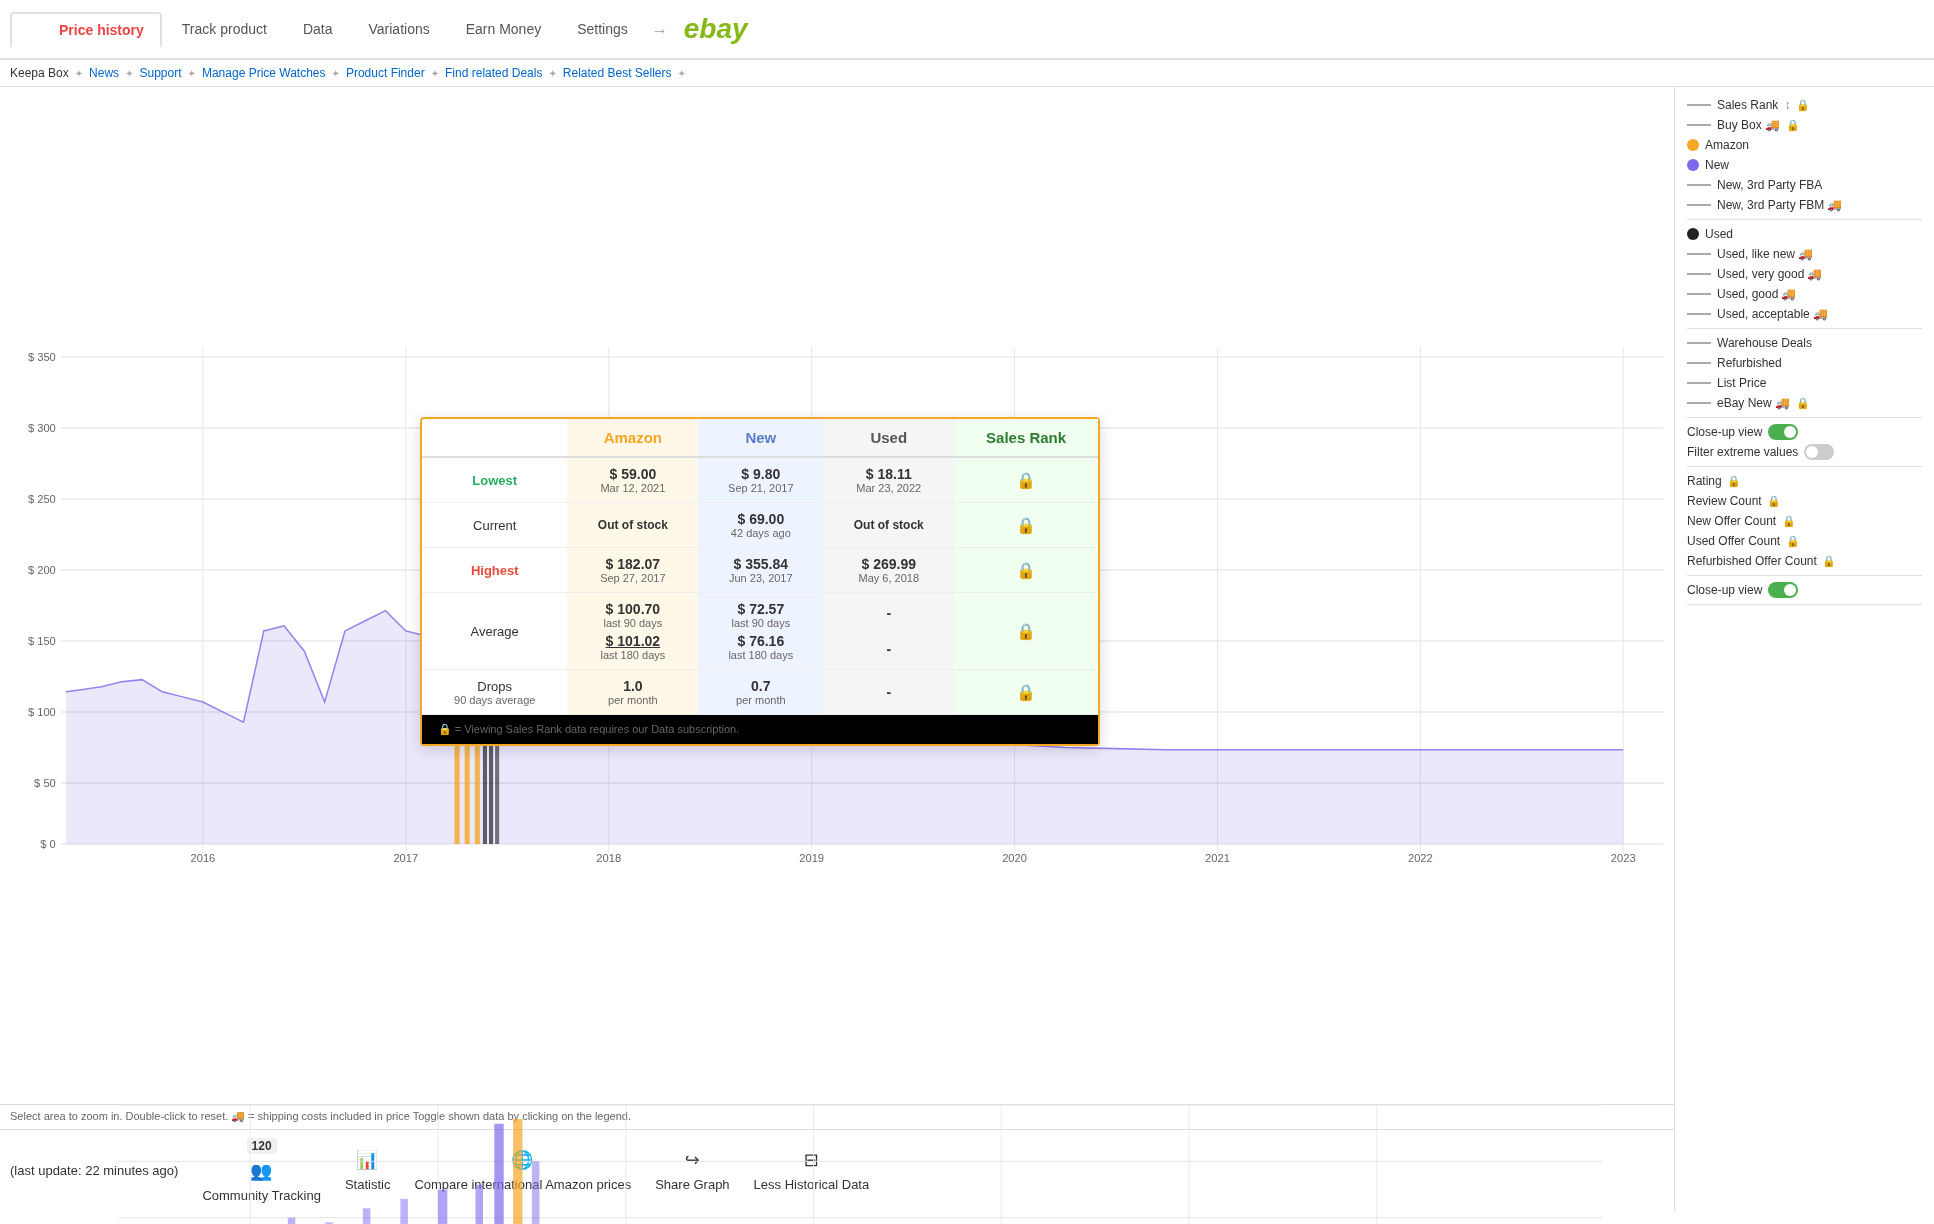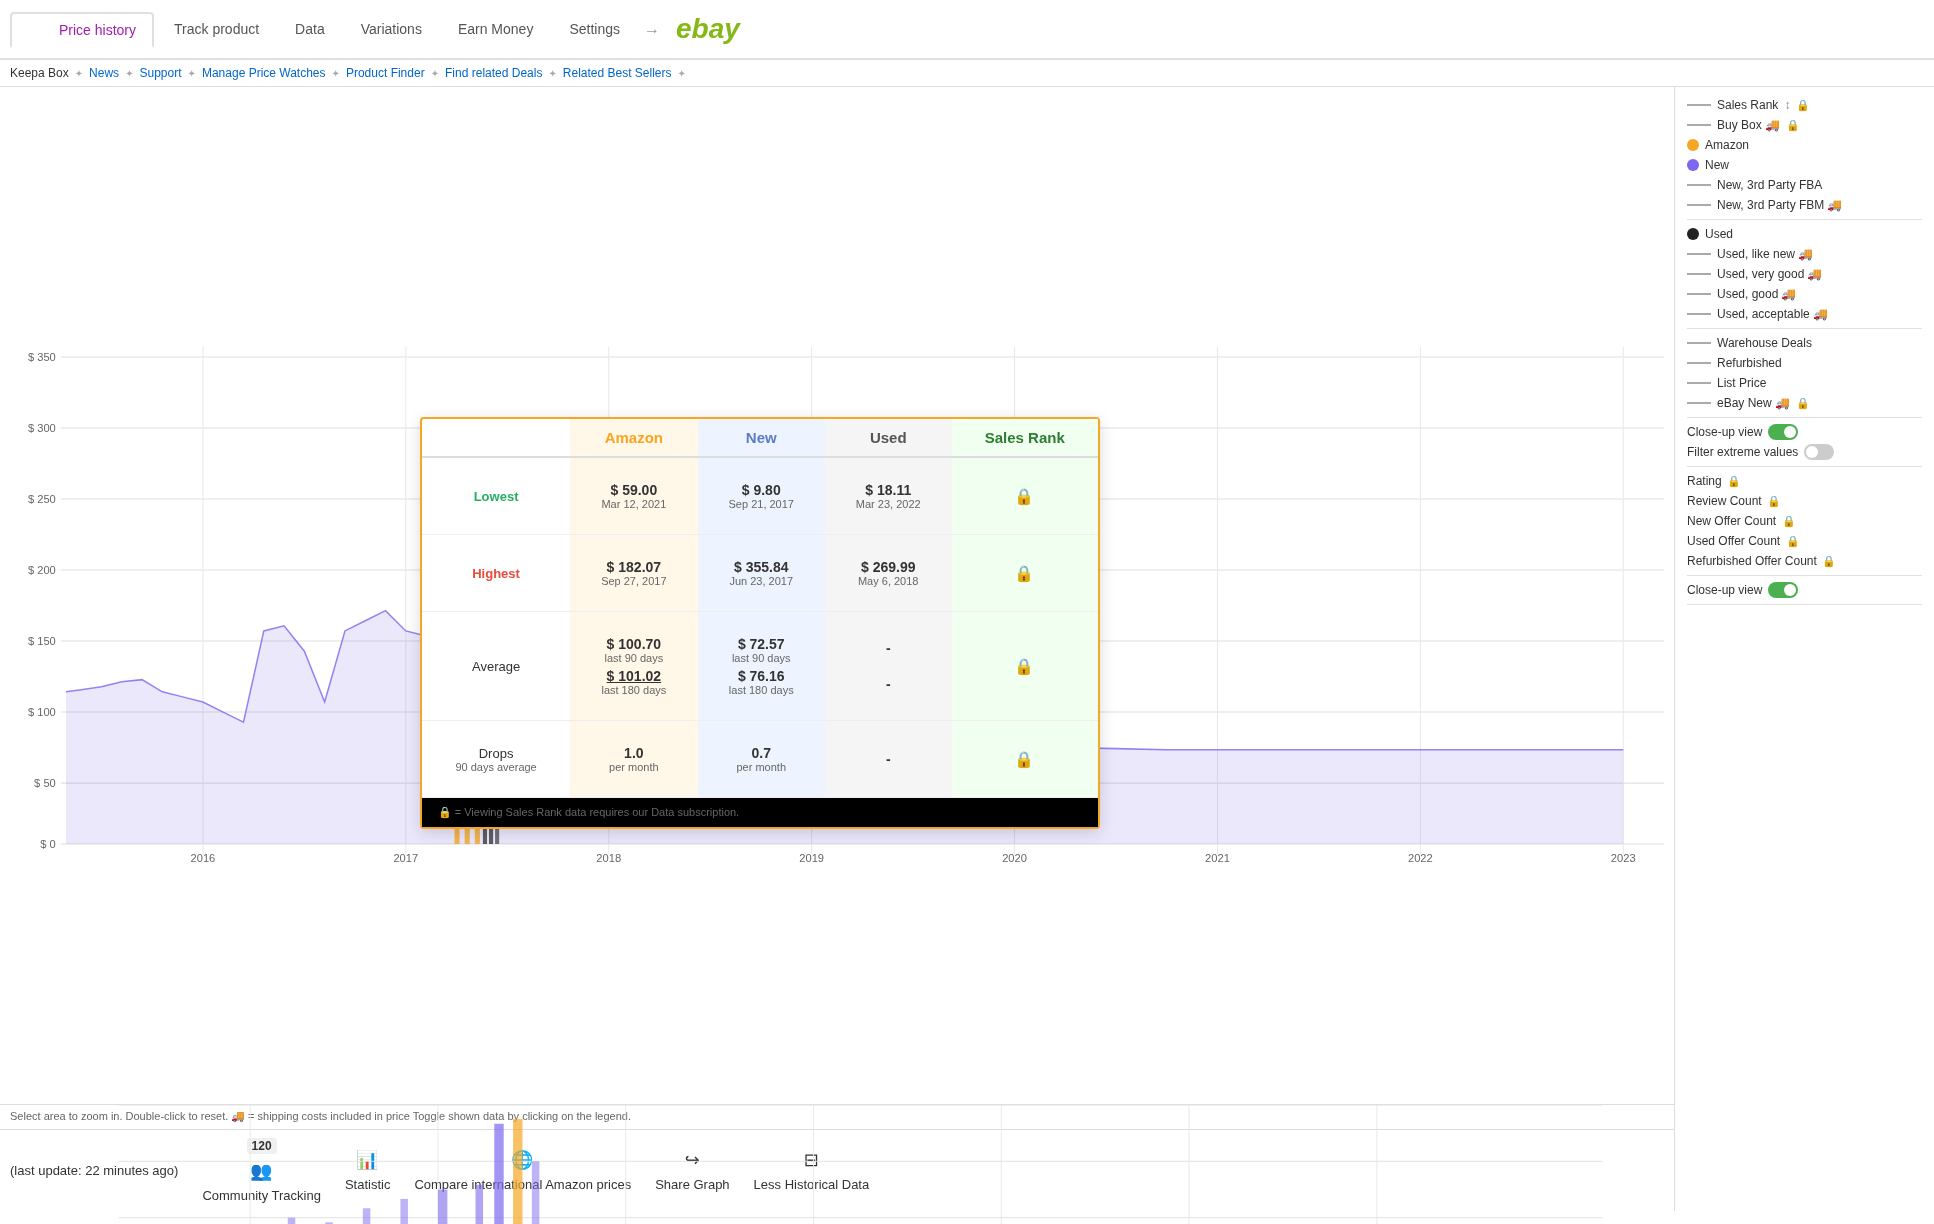--- a/index.html
+++ b/index.html
@@ -9,21 +9,21 @@
     .top-nav {
       display: flex; align-items: center; border-bottom: 2px solid #e0e0e0;
       padding: 0 10px; height: 60px; gap: 4px;
     }
     .nav-tab {
       padding: 8px 16px; font-size: 14px; cursor: pointer; border-radius: 4px 4px 0 0;
       color: #555; white-space: nowrap;
     }
     .nav-tab.active {
       background: #fff; border: 2px solid #e0e0e0; border-bottom: 2px solid #fff;
-      font-weight: normal; color: #a21caf; margin-bottom: -2px; padding-left: 47px;
+      font-weight: bold; color: #ef4444; margin-bottom: -2px; padding-left: 47px;
     }
     .nav-arrow { color: #999; font-size: 16px; margin: 0 4px; }
     .ebay-logo { font-size: 28px; font-weight: bold; color: #86b817; margin-left: 8px; font-style: italic; }
 
     
     .sub-nav {
       display: flex; align-items: center; padding: 6px 10px; gap: 6px;
       font-size: 12px; border-bottom: 1px solid #e0e0e0; flex-wrap: wrap;
     }
     .sub-nav-item { color: #0066cc; cursor: pointer; text-decoration: none; }
@@ -105,21 +105,21 @@
       background: #fff; border: 2px solid #f5a623;
       border-radius: 4px; z-index: 100; min-width: 680px;
       box-shadow: 0 4px 16px rgba(0,0,0,0.15);
     }
     .price-table { width: 100%; border-collapse: collapse; font-size: 13px; }
     .price-table th {
       padding: 10px 16px; text-align: center; font-weight: bold;
       font-size: 15px; border-bottom: 2px solid #ddd;
     }
     .price-table td {
-      padding: 24px 16px; text-align: center; border-bottom: 1px solid #eee;
+      padding: 8px 16px; text-align: center; border-bottom: 1px solid #eee;
       vertical-align: middle;
     }
     .price-table tr:last-child td { border-bottom: none; }
     .col-amazon { background: #fff8e8; }
     .col-new { background: #eef4ff; }
     .col-used { background: #f5f5f5; }
     .col-sales { background: #f0fff0; }
     .row-label { text-align: left; padding-left: 16px; font-weight: 500; }
     .lowest-label { color: #27ae60; font-weight: bold; }
     .highest-label { color: #e74c3c; font-weight: bold; }
@@ -279,20 +279,36 @@
               </td>
               <td class="col-used">
                 <div class="price-main">$ 18.11</div>
                 <div class="price-date">Mar 23, 2022</div>
               </td>
               <td class="col-sales">
                 <span class="lock-icon">🔒</span>
               </td>
             </tr>
 
+            <tr>
+              <td class="row-label">Current</td>
+              <td class="col-amazon">
+                <div class="price-main" style="font-size:12px;">Out of stock</div>
+              </td>
+              <td class="col-new">
+                <div class="price-main">$ 69.00</div>
+                <div class="price-date">42 days ago</div>
+              </td>
+              <td class="col-used">
+                <div class="price-main" style="font-size:12px;">Out of stock</div>
+              </td>
+              <td class="col-sales">
+                <span class="lock-icon">🔒</span>
+              </td>
+            </tr>
 
             <tr>
               <td class="row-label highest-label">Highest</td>
               <td class="col-amazon">
                 <div class="price-main">$ 182.07</div>
                 <div class="price-date">Sep 27, 2017</div>
               </td>
               <td class="col-new">
                 <div class="price-main">$ 355.84</div>
                 <div class="price-date">Jun 23, 2017</div>

